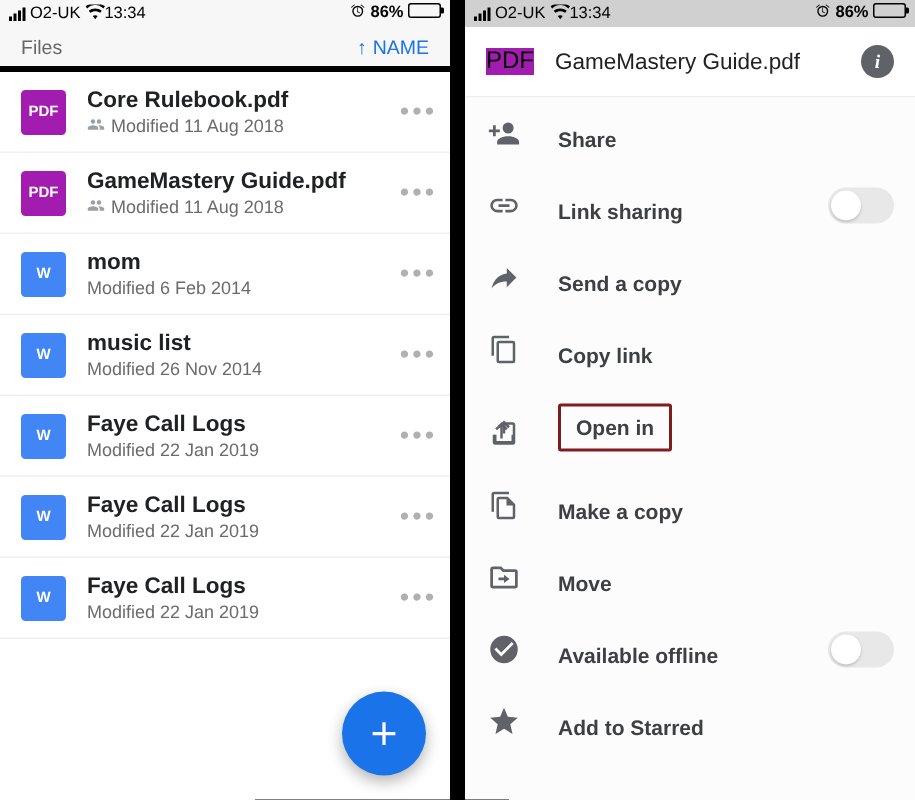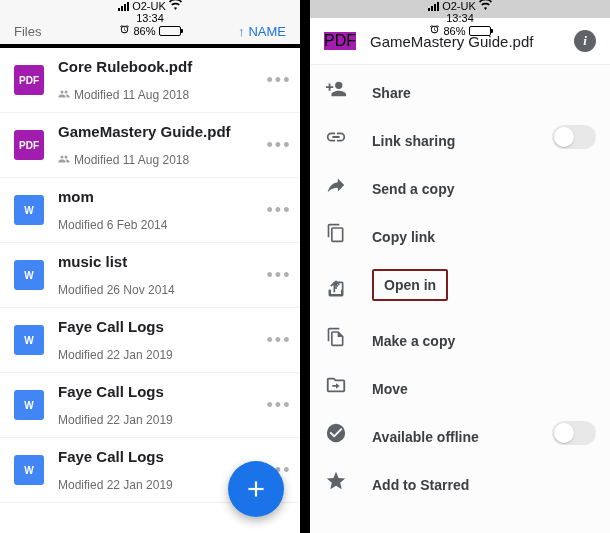--- a/index.html
+++ b/index.html
@@ -1,41 +1,41 @@
 <!DOCTYPE html>
 <html><head>
 <meta charset="utf-8">
 <style>
   * { box-sizing: border-box; margin: 0; padding: 0; }
   body { background: #000; font-family: -apple-system, Helvetica, Arial, sans-serif; width: 610px; height: 533px; overflow: hidden; display: flex; }
   .phone { width: 300px; height: 533px; background: #fff; position: relative; overflow: hidden; }
   .phone.left { margin-right: 10px; }
   .phone.right { background: #fcfcfc; }
-  .status-bar { height: 18px; background: #f7f7f7; display: flex; align-items: center; padding: 0 6px; font-size: 11px; font-weight: 500; color: #000; flex-direction: column; }
+  .status-bar { height: 18px; background: #f7f7f7; display: flex; align-items: center; padding: 0 6px; font-size: 11px; font-weight: 500; color: #000; }
   .status-bar.dark { background: #d0d0d0; }
   .sb-left { display: flex; align-items: center; gap: 3px; }
   .sb-center { flex: 1; }
-  .sb-right { display: flex; align-items: center; gap: 3px; }
+  .sb-right { display: flex; gap: 3px; font-weight: bold; }
   .signal { display: flex; align-items: flex-end; gap: 1px; }
   .signal span { width: 2px; background: #000; display: block; }
   .signal span:nth-child(1){height:3px} .signal span:nth-child(2){height:5px} .signal span:nth-child(3){height:7px} .signal span:nth-child(4){height:9px}
   .wifi { font-size: 11px; }
   .battery-box { width: 22px; height: 10px; border: 1px solid #000; border-radius: 2px; position: relative; }
   .battery-box::after { content:""; position:absolute; right:-3px; top:2px; width:2px; height:4px; background:#000; border-radius:0 1px 1px 0;}
   .battery-fill { height:100%; width:86%; background:#4cd964; border-radius:1px; }
   .header { height: 30px; background: #f7f7f7; border-bottom: 4px solid #000000; display: flex; align-items: center; padding: 0 14px; font-size: 13px; color: #666; justify-content: space-between; }
   .header .sort { color: #1a73e8; font-weight: 500; display:flex; align-items:center; gap:4px;}
   .list { }
   .row { display: flex; align-items: center; padding: 10px 4px 10px 14px; border-bottom: 1px solid #f0f0f0; background:#fff;}
   .row .icon-box { width: 30px; height: 30px; display:flex; align-items:center; justify-content:center; font-size:10px; font-weight:bold; color:#fff; border-radius:3px; flex-shrink:0;}
   .pdf-bg { background: #a21caf; }
   .doc-bg { background: #4285f4; }
   .row .meta { flex:1; margin-left: 14px; min-width:0;}
   .row .title { font-size: 15px; color:#202124; white-space:nowrap; overflow:hidden; text-overflow:ellipsis;font-weight:bold;}
-  .row .sub { font-size: 12px; color:#6b6b6b; margin-top:13px; display:flex; align-items:center; gap:4px;}
+  .row .sub { font-size: 12px; color:#6b6b6b; margin-top:2px; display:flex; align-items:center; gap:4px;}
   .row .more { width:34px; text-align:center; color:#b0b0b0; font-size:18px; letter-spacing:2px;}
   .fab { position:absolute; right:16px; bottom:16px; width:56px; height:56px; border-radius:50%; background:#1a73e8; color:#fff; display:flex; align-items:center; justify-content:center; box-shadow:0 4px 10px rgba(0,0,0,.3); }
   .fab svg { width:26px; height:26px; }
   .sheet-header { display:flex; align-items:center; padding: 12px 14px; border-bottom:1px solid #eee; gap:14px; background:#fff;}
   .sheet-header .ft { font-size:15px; color:#202124; flex:1; white-space:nowrap; overflow:hidden; text-overflow:ellipsis;}
   .info-circle { width:22px; height:22px; border-radius:50%; background:#5f6368; color:#fff; display:flex; align-items:center; justify-content:center; font-weight:bold; font-style:italic; font-family:Georgia,serif; font-size:13px;}
   .menu { }
   .mi { display:flex; align-items:flex-end; padding: 12px 14px; gap:24px; background:#fcfcfc;font-weight:bold; }
   .mi .mi-icon { width:24px; height:24px; display:flex; align-items:center; justify-content:center; color:#5f6368; flex-shrink:0;}
   .mi .mi-label { font-size:14px; color:#3c4043; flex:1;}

